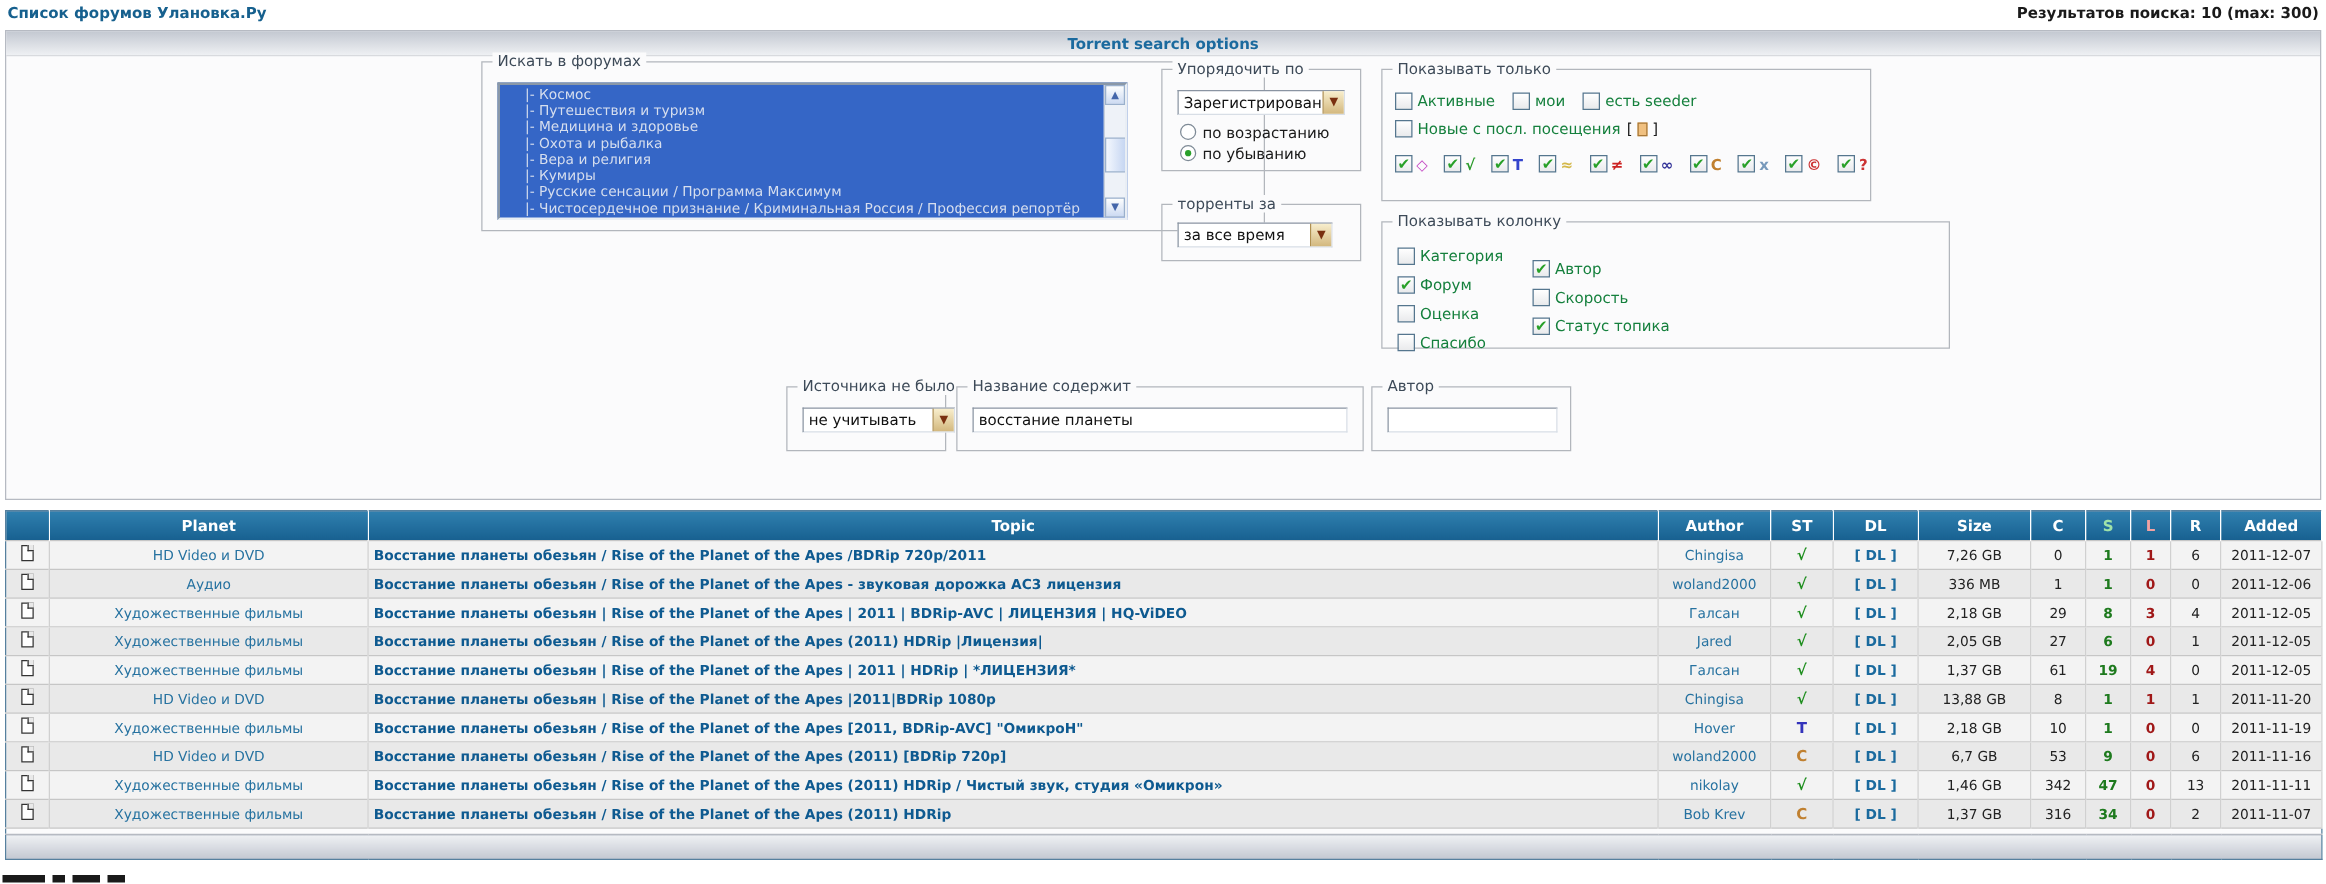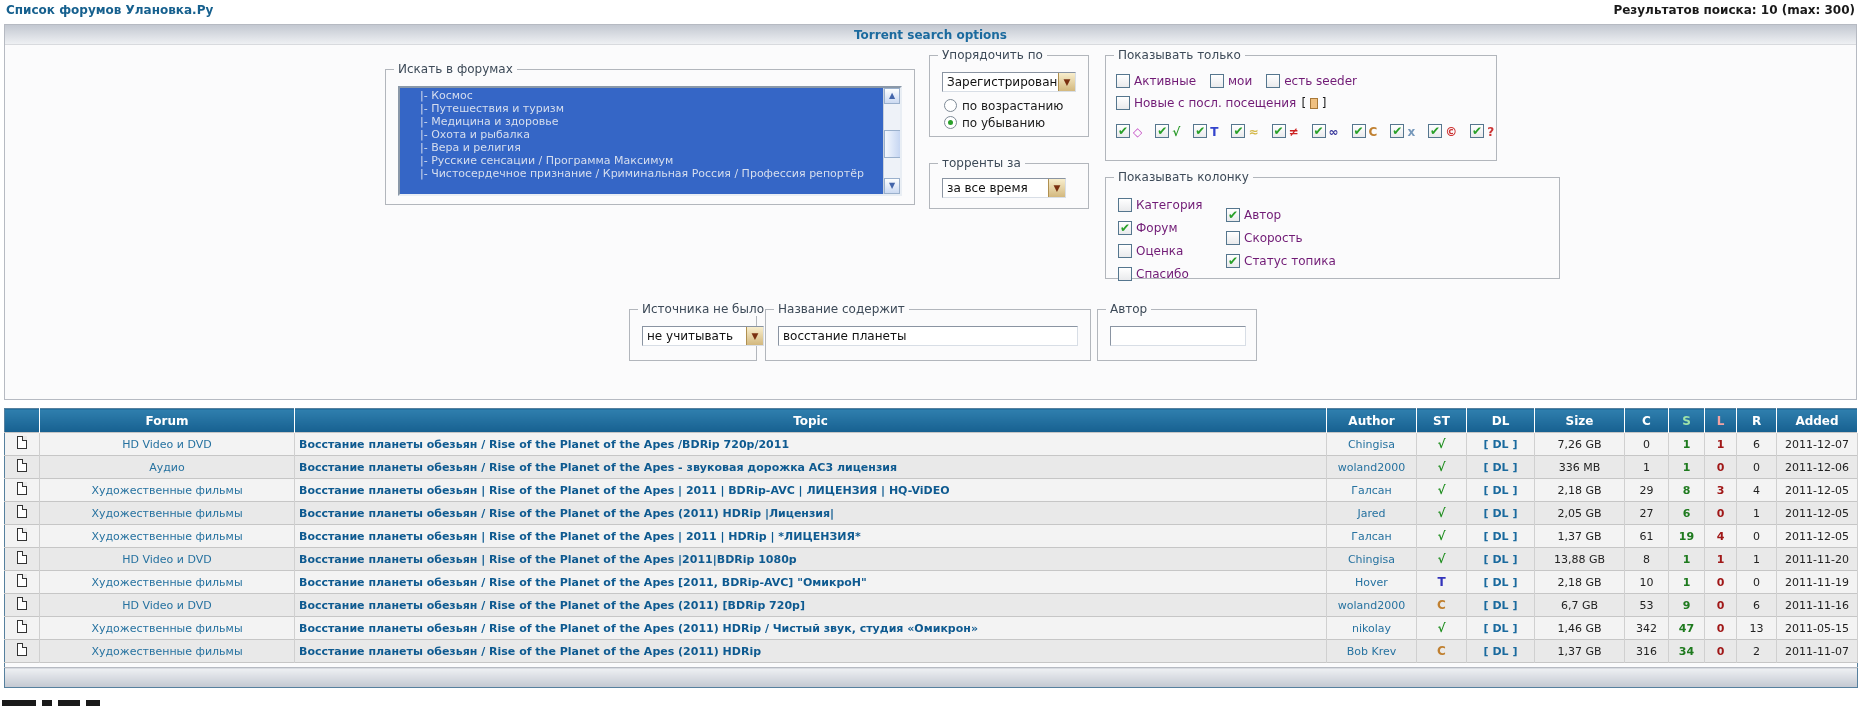--- a/index.html
+++ b/index.html
@@ -21,21 +21,21 @@
   .panel-bottom { height:28px; background:linear-gradient(#f0f1f4,#c5cad3); border-top:1px solid #d6d8dd;
     display:flex; justify-content:center; align-items:center; }
   .search-btn { font-family:inherit; font-size:12px; color:#111; padding:2px 14px;
     border:1px solid #7a7f88; border-radius:3px; background:linear-gradient(#ffffff,#dfe3ea); cursor:pointer; }
 
   
   .fs { position:absolute; border:1px solid #b2b6bc; }
   .fs-legend { position:absolute; top:-8px; left:8px; padding:0 4px; background:#fbfbfc;
     font-size:12px; color:#3d4a58; white-space:nowrap; }
 
-  .fs-forums { left:380px; top:24px; width:530px; height:136px; }
+  .fs-forums { left:380px; top:4px; width:627px; height:136px; }
   .listbox { position:absolute; left:12px; top:16px; width:504px; height:110px;
     background:#3566c6; border:2px solid; border-color:#8a98a8 #e9eef4 #e9eef4 #8a98a8; overflow:hidden; }
   .lb-items { position:absolute; left:0; top:1px; right:19px; }
   .lb-item { font-size:11px; line-height:13px; padding-left:20px; color:#d6deee; white-space:nowrap; overflow:hidden; }
   .lb-scroll { position:absolute; right:0; top:0; bottom:0; width:17px; background:#eef2f8; border-left:1px solid #c8d0dc; }
   .lb-btn { height:16px; background:linear-gradient(#fdfefe,#ccdaf2); border:1px solid #9ab0cc;
     color:#4466aa; font-size:8px; line-height:14px; text-align:center; }
   .lb-btn.down { position:absolute; bottom:0; left:0; right:0; }
   .lb-btn.up { position:absolute; top:0; left:0; right:0; }
   .lb-thumb { position:absolute; left:0; width:17px; top:42px; height:28px;
@@ -52,21 +52,21 @@
   
   .select { position:absolute; height:20px; background:#fff; border:1px solid;
     border-color:#8a94a2 #d8dee6 #d8dee6 #8a94a2; display:flex; align-items:center; }
   .sel-text { flex:1; font-size:12px; color:#111; padding-left:4px; white-space:nowrap; overflow:hidden; }
   .sel-btn { width:17px; height:100%; background:linear-gradient(#f8eecd,#d3b87e); border-left:1px solid #b09050;
     color:#7a3010; font-size:9px; line-height:18px; text-align:center; }
 
   
   .cb { display:inline-block; width:14px; height:14px; border:1px solid #55768e; background:linear-gradient(#ffffff,#e9eaec);
     font-size:12px; line-height:13px; text-align:center; color:#28a028; vertical-align:-3px; overflow:hidden; }
-  .cb-label { font-size:12px; color:#701a75; margin-left:4px; vertical-align:0px; }
+  .cb-label { font-size:12px; color:#15803d; margin-left:4px; vertical-align:0px; }
   .cb-wrap { white-space:nowrap; }
   .radio { display:inline-block; width:13px; height:13px; border:1px solid #7e8a96; border-radius:50%;
     background:#fff; position:relative; vertical-align:-2px; }
   .radio .dot { position:absolute; left:3px; top:3px; width:5px; height:5px; border-radius:50%; background:#2aa02a; display:none; }
   .radio.on .dot { display:block; }
   .radio-row { position:absolute; left:14px; font-size:12px; color:#1a1a1a; white-space:nowrap; }
   .radio-row .radio { margin-right:5px; }
 
   .so-row1 { position:absolute; left:10px; top:14px; display:flex; gap:14px; }
   .so-row2 { position:absolute; left:10px; top:36px; white-space:nowrap; }
@@ -131,20 +131,21 @@
 
       <div class="fs fs-forums">
         <span class="fs-legend">Искать в форумах</span>
         <div class="listbox">
           <div class="lb-items">
               <div class="lb-item">|- Космос</div>
               <div class="lb-item">|- Путешествия и туризм</div>
               <div class="lb-item">|- Медицина и здоровье</div>
               <div class="lb-item">|- Охота и рыбалка</div>
               <div class="lb-item">|- Вера и религия</div>
+              <div class="lb-item">|- Кумиры</div>
               <div class="lb-item">|- Русские сенсации / Программа Максимум</div>
               <div class="lb-item">|- Чистосердечное признание / Криминальная Россия / Профессия репортёр</div>
             </div>
           <div class="lb-scroll">
             <div class="lb-btn up">▲</div>
             <div class="lb-thumb"></div>
             <div class="lb-btn down">▼</div>
           </div>
         </div>
       </div>
@@ -240,21 +241,21 @@
         <col style="width:90px">
         <col style="width:44px">
       <col style="width:36px">
         <col style="width:32px">
         <col style="width:40px">
         <col style="width:81px">
     </colgroup>
     <thead>
       <tr>
         <th></th>
-        <th>Forum</th>
+        <th>Planet</th>
         <th>Topic</th>
         <th>Author</th>
         <th>ST</th>
         <th>DL</th>
         <th>Size</th>
         <th>C</th>
         <th class="hdr-s">S</th>
         <th class="hdr-l">L</th>
         <th>R</th>
         <th>Added</th>
@@ -378,21 +379,21 @@
           <td class="td-forum"><a class="link" href="#">Художественные фильмы</a></td>
           <td class="td-topic"><a class="topic-link" href="#">Восстание планеты обезьян / Rise of the Planet of the Apes (2011) HDRip / Чистый звук, студия «Омикрон»</a></td>
           <td class="td-author"><a class="link" href="#">nikolay</a></td>
           <td class="td-st"><span class="st st-check">√</span></td>
           <td class="td-dl"><a class="dl-link" href="#">[ DL ]</a></td>
           <td class="td-size">1,46 GB</td>
           <td class="td-c">342</td>
           <td class="td-s">47</td>
           <td class="td-l">0</td>
           <td class="td-r">13</td>
-          <td class="td-added">2011-05-15</td>
+          <td class="td-added">2011-11-11</td>
         </tr>
         <tr class="r-even">
           <td class="td-icon"><span class="page-icon"></span></td>
           <td class="td-forum"><a class="link" href="#">Художественные фильмы</a></td>
           <td class="td-topic"><a class="topic-link" href="#">Восстание планеты обезьян / Rise of the Planet of the Apes (2011) HDRip</a></td>
           <td class="td-author"><a class="link" href="#">Bob Krev</a></td>
           <td class="td-st"><span class="st st-c">C</span></td>
           <td class="td-dl"><a class="dl-link" href="#">[ DL ]</a></td>
           <td class="td-size">1,37 GB</td>
           <td class="td-c">316</td>

